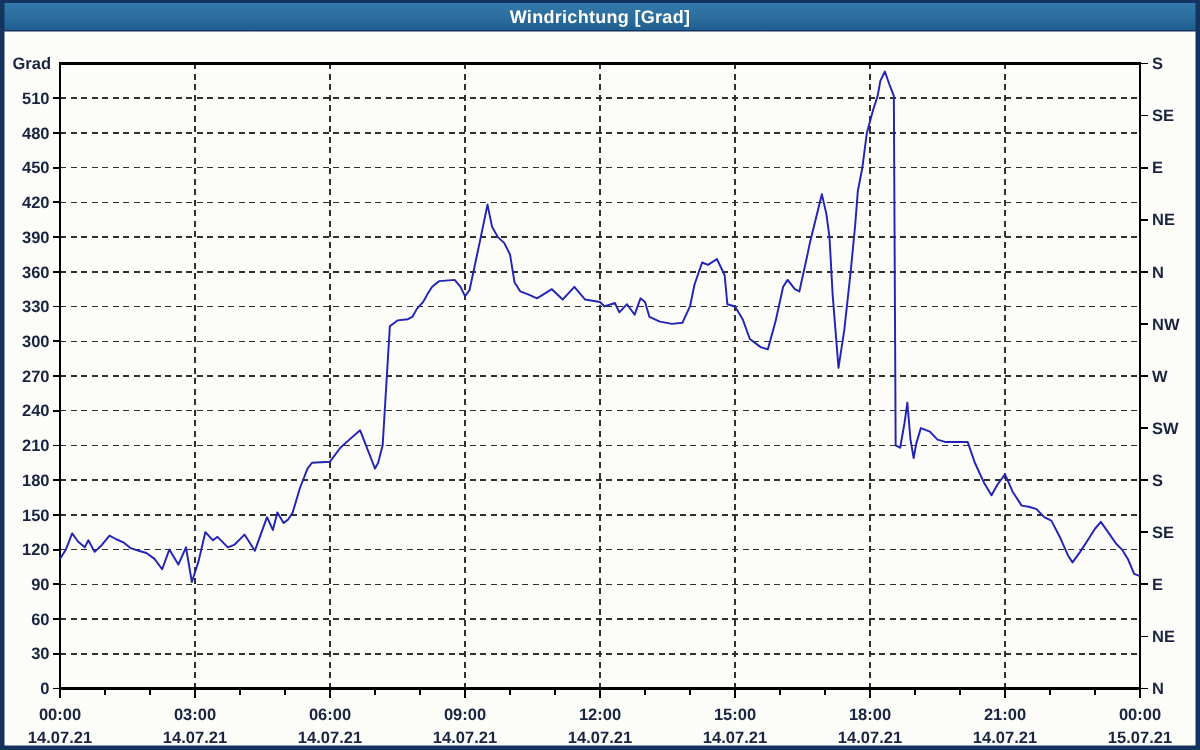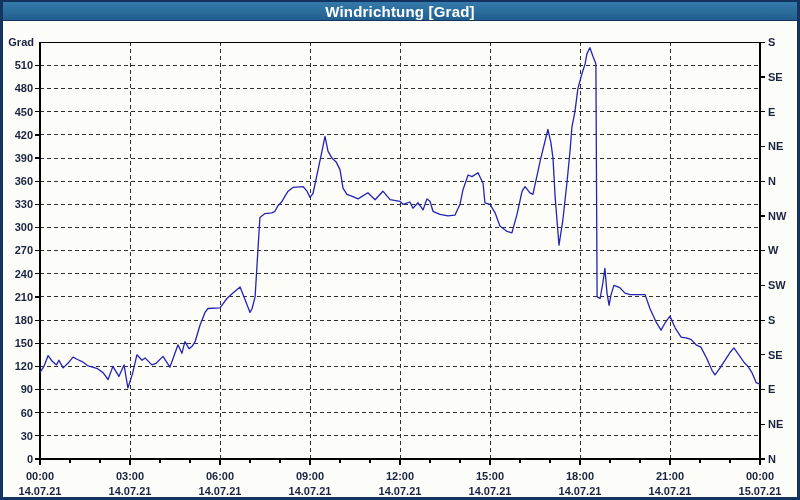--- a/index.html
+++ b/index.html
@@ -1,21 +1,21 @@
 <!DOCTYPE html>
 <html><head>
 <meta charset="utf-8">
 <style>
   html,body{margin:0;padding:0;}
   body{width:800px;height:500px;position:relative;font-family:"Liberation Sans","DejaVu Sans",sans-serif;}
   .frame{position:absolute;inset:0;background:#14335e;}
   .titlebar{position:absolute;top:2px;left:3px;right:3px;height:18px;
     background:linear-gradient(#3379ab,#2b6d9c 55%,#1f5e8e);
     display:flex;align-items:center;justify-content:center;}
-  .titlebar span{color:#ffffff;font-size:15px;font-weight:bold;letter-spacing:.2px;}
+  .titlebar span{color:#ffffff;font-size:12px;font-weight:bold;letter-spacing:.2px;}
   .content{position:absolute;top:21px;left:3px;right:3px;bottom:3px;background:#fcfcf8;}
   svg{display:block;}
   text{fill:#1a2440;}
 </style>
 </head>
 <body>
 
 <div class="frame">
   <div class="titlebar">
     <span>Windrichtung [Grad]</span>

